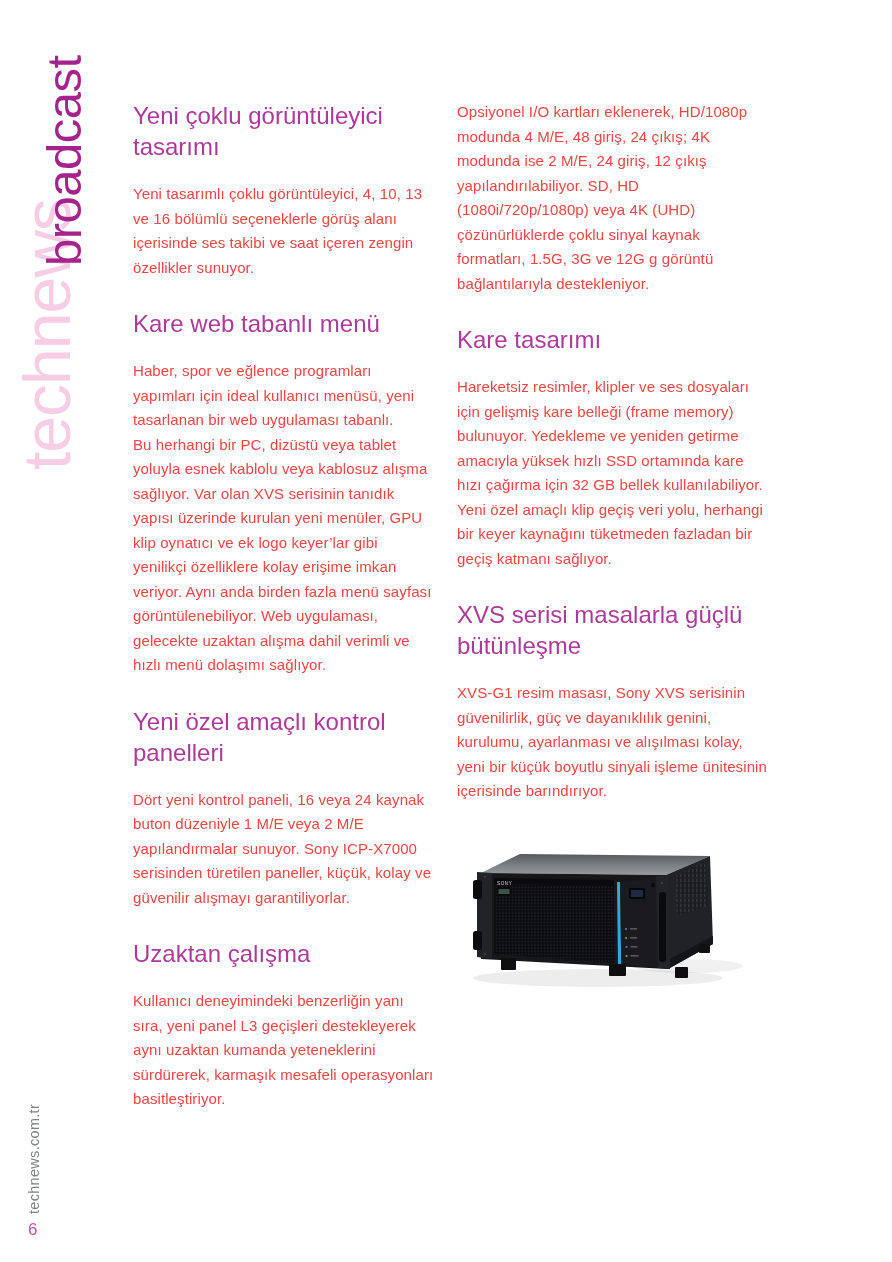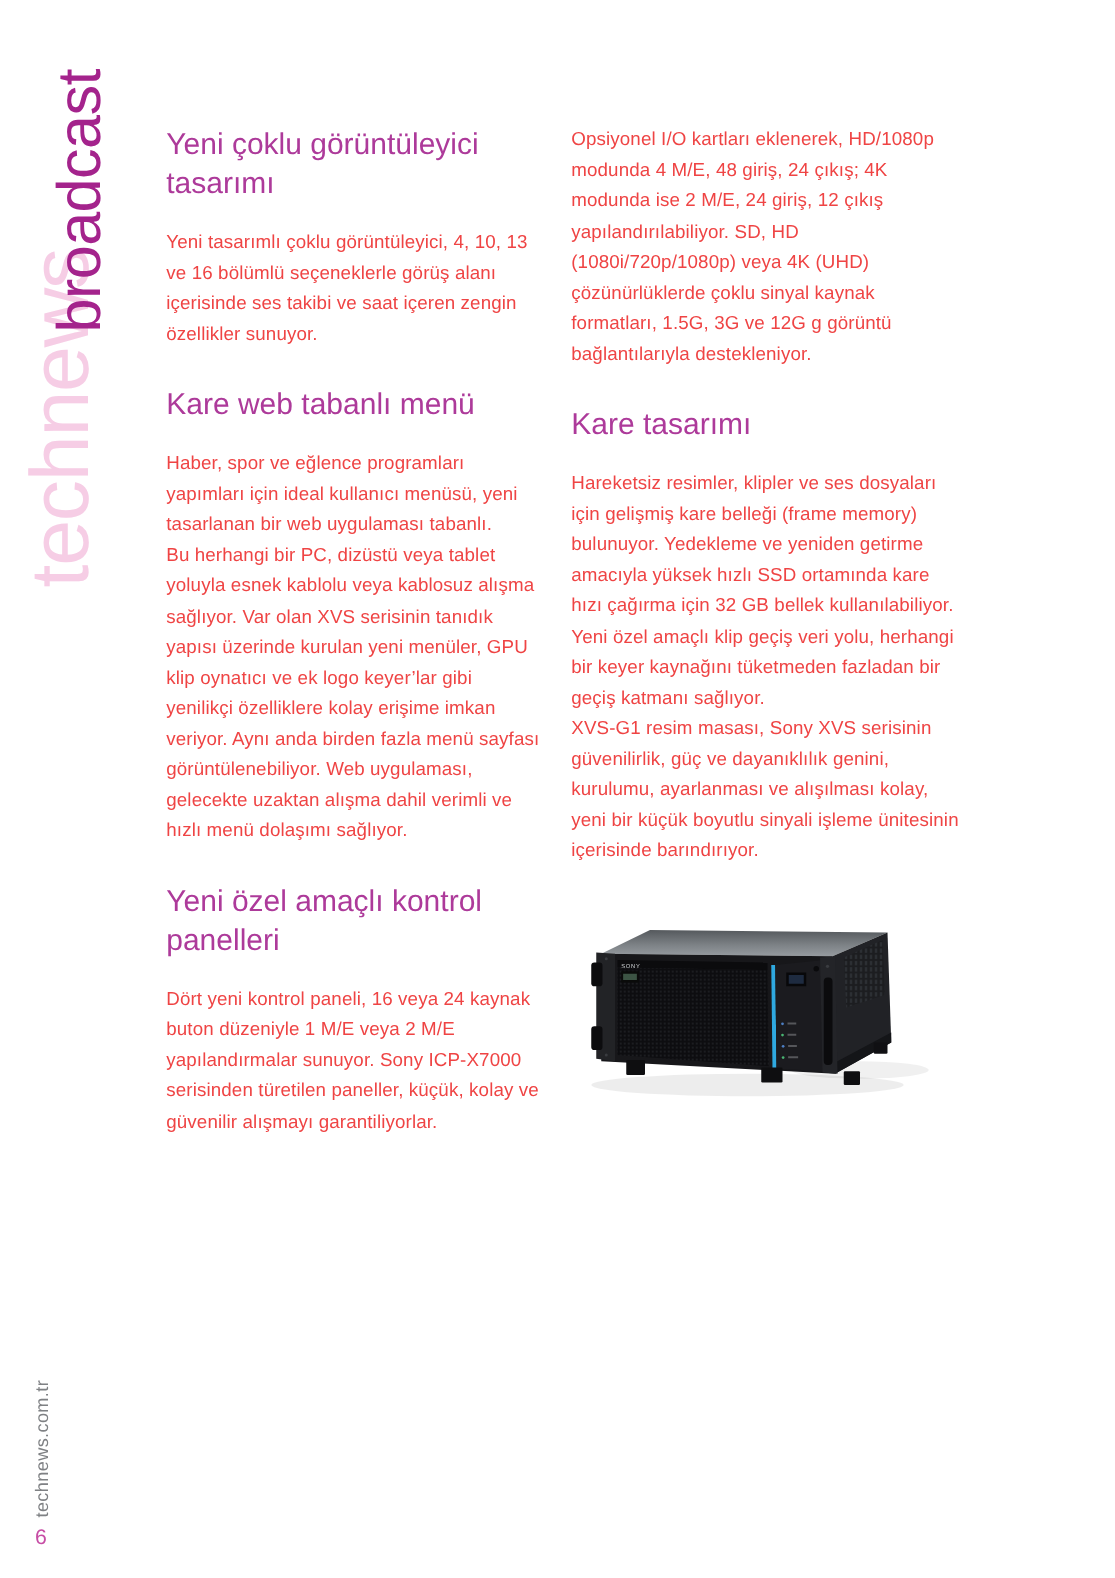--- a/index.html
+++ b/index.html
@@ -68,31 +68,36 @@
     </div>
     <div class="sec">
       <h2 class="sec-h">Kare web tabanlı menü</h2>
       <p class="body-p">Haber, spor ve eğlence programları yapımları için ideal kullanıcı menüsü, yeni tasarlanan bir web uygulaması tabanlı.</p>
       <p class="body-p">Bu herhangi bir PC, dizüstü veya tablet yoluyla esnek kablolu veya kablosuz alışma sağlıyor. Var olan XVS serisinin tanıdık yapısı üzerinde kurulan yeni menüler, GPU klip oynatıcı ve ek logo keyer’lar gibi yenilikçi özelliklere kolay erişime imkan veriyor. Aynı anda birden fazla menü sayfası görüntülenebiliyor. Web uygulaması, gelecekte uzaktan alışma dahil verimli ve hızlı menü dolaşımı sağlıyor.</p>
     </div>
     <div class="sec">
       <h2 class="sec-h">Yeni özel amaçlı kontrol panelleri</h2>
       <p class="body-p">Dört yeni kontrol paneli, 16 veya 24 kaynak buton düzeniyle 1 M/E veya 2 M/E yapılandırmalar sunuyor. Sony ICP-X7000 serisinden türetilen paneller, küçük, kolay ve güvenilir alışmayı garantiliyorlar.</p>
     </div>
+    <div class="sec">
+      <h2 class="sec-h">Uzaktan çalışma</h2>
+      <p class="body-p">Kullanıcı deneyimindeki benzerliğin yanı sıra, yeni panel L3 geçişleri destekleyerek aynı uzaktan kumanda yeteneklerini sürdürerek, karmaşık mesafeli operasyonları basitleştiriyor.</p>
+    </div>
   </div>
 
   <div class="col col-right">
     <div class="sec">
       <p class="body-p">Opsiyonel I/O kartları eklenerek, HD/1080p modunda 4 M/E, 48 giriş, 24 çıkış; 4K modunda ise 2 M/E, 24 giriş, 12 çıkış yapılandırılabiliyor. SD, HD (1080i/720p/1080p) veya 4K (UHD) çözünürlüklerde çoklu sinyal kaynak formatları, 1.5G, 3G ve 12G g görüntü bağlantılarıyla destekleniyor.</p>
     </div>
     <div class="sec">
       <h2 class="sec-h">Kare tasarımı</h2>
       <p class="body-p">Hareketsiz resimler, klipler ve ses dosyaları için gelişmiş kare belleği (frame memory) bulunuyor. Yedekleme ve yeniden getirme amacıyla yüksek hızlı SSD ortamında kare hızı çağırma için 32 GB bellek kullanılabiliyor. Yeni özel amaçlı klip geçiş veri yolu, herhangi bir keyer kaynağını tüketmeden fazladan bir geçiş katmanı sağlıyor.</p>
     </div>
     <div class="sec">
+      <h2 class="sec-h">XVS serisi masalarla güçlü bütünleşme</h2>
       <p class="body-p">XVS-G1 resim masası, Sony XVS serisinin güvenilirlik, güç ve dayanıklılık genini, kurulumu, ayarlanması ve alışılması kolay, yeni bir küçük boyutlu sinyali işleme ünitesinin içerisinde barındırıyor.</p>
     </div>
 
     <figure class="product-fig">
       <svg width="330" height="195" viewBox="0 0 330 195">
         <defs>
           <linearGradient id="topg" x1="0" y1="26" x2="0" y2="48" gradientUnits="userSpaceOnUse">
             <stop offset="0" stop-color="#55595d"></stop>
             <stop offset="0.55" stop-color="#7d8286"></stop>
             <stop offset="1" stop-color="#999ea3"></stop>

